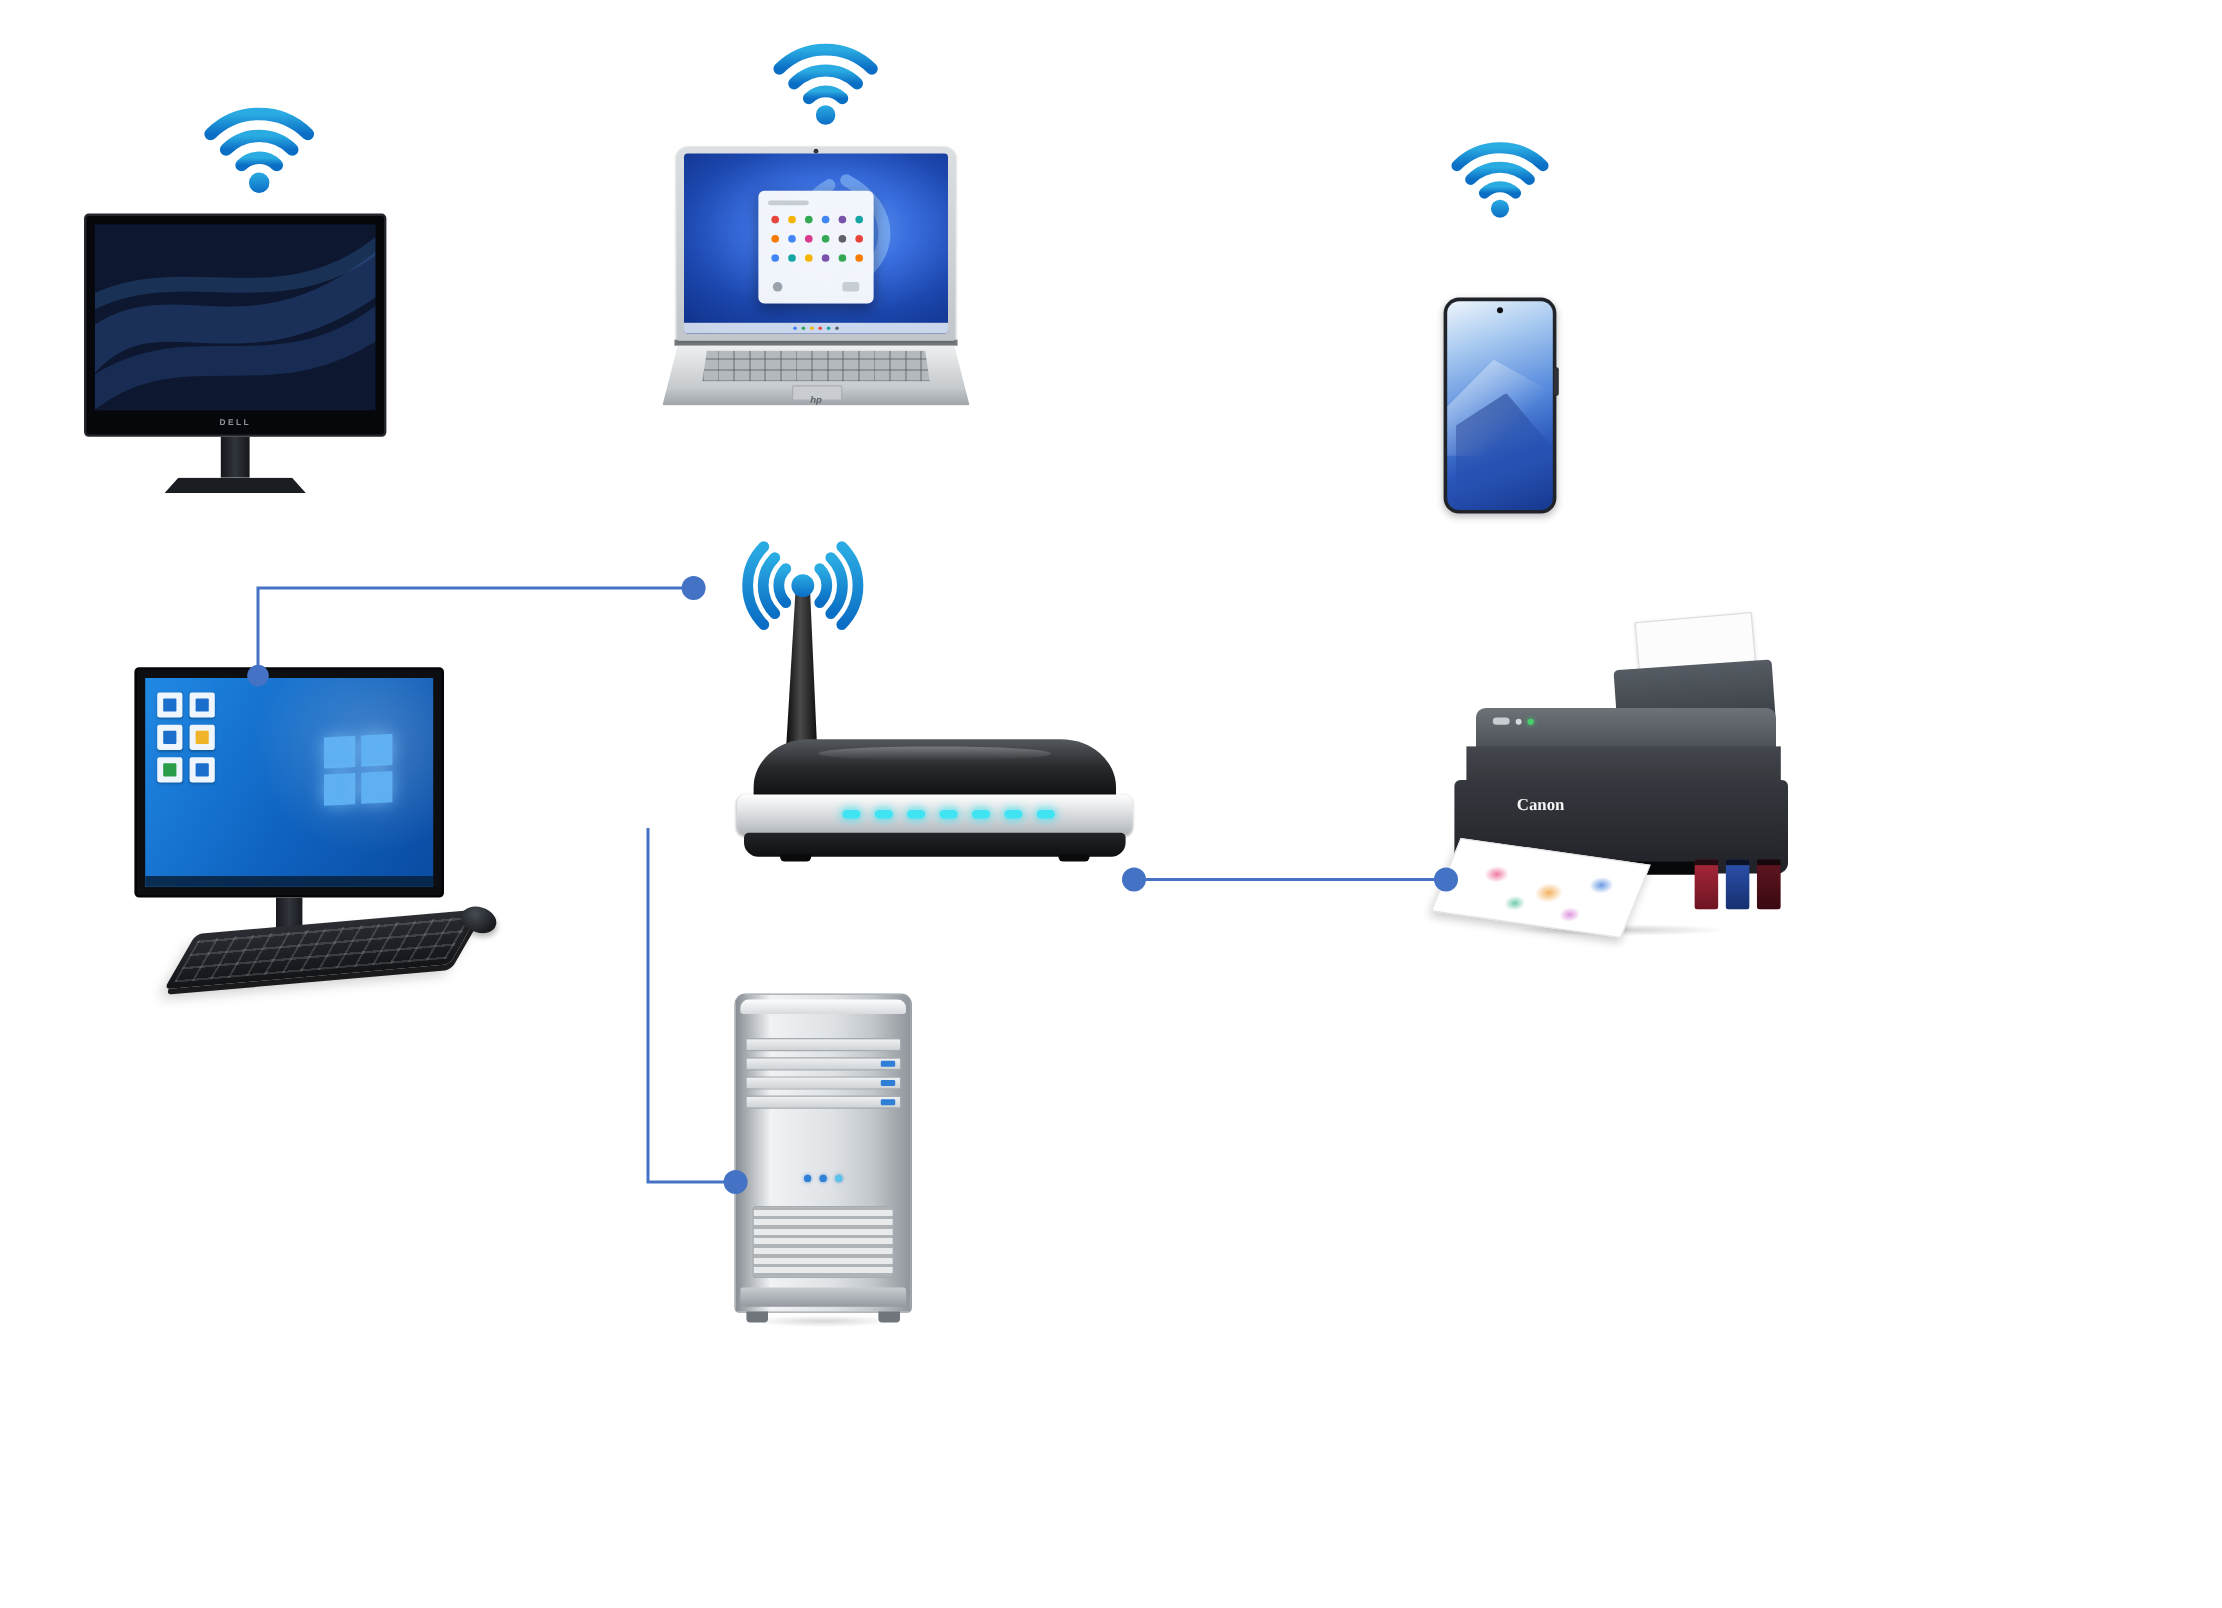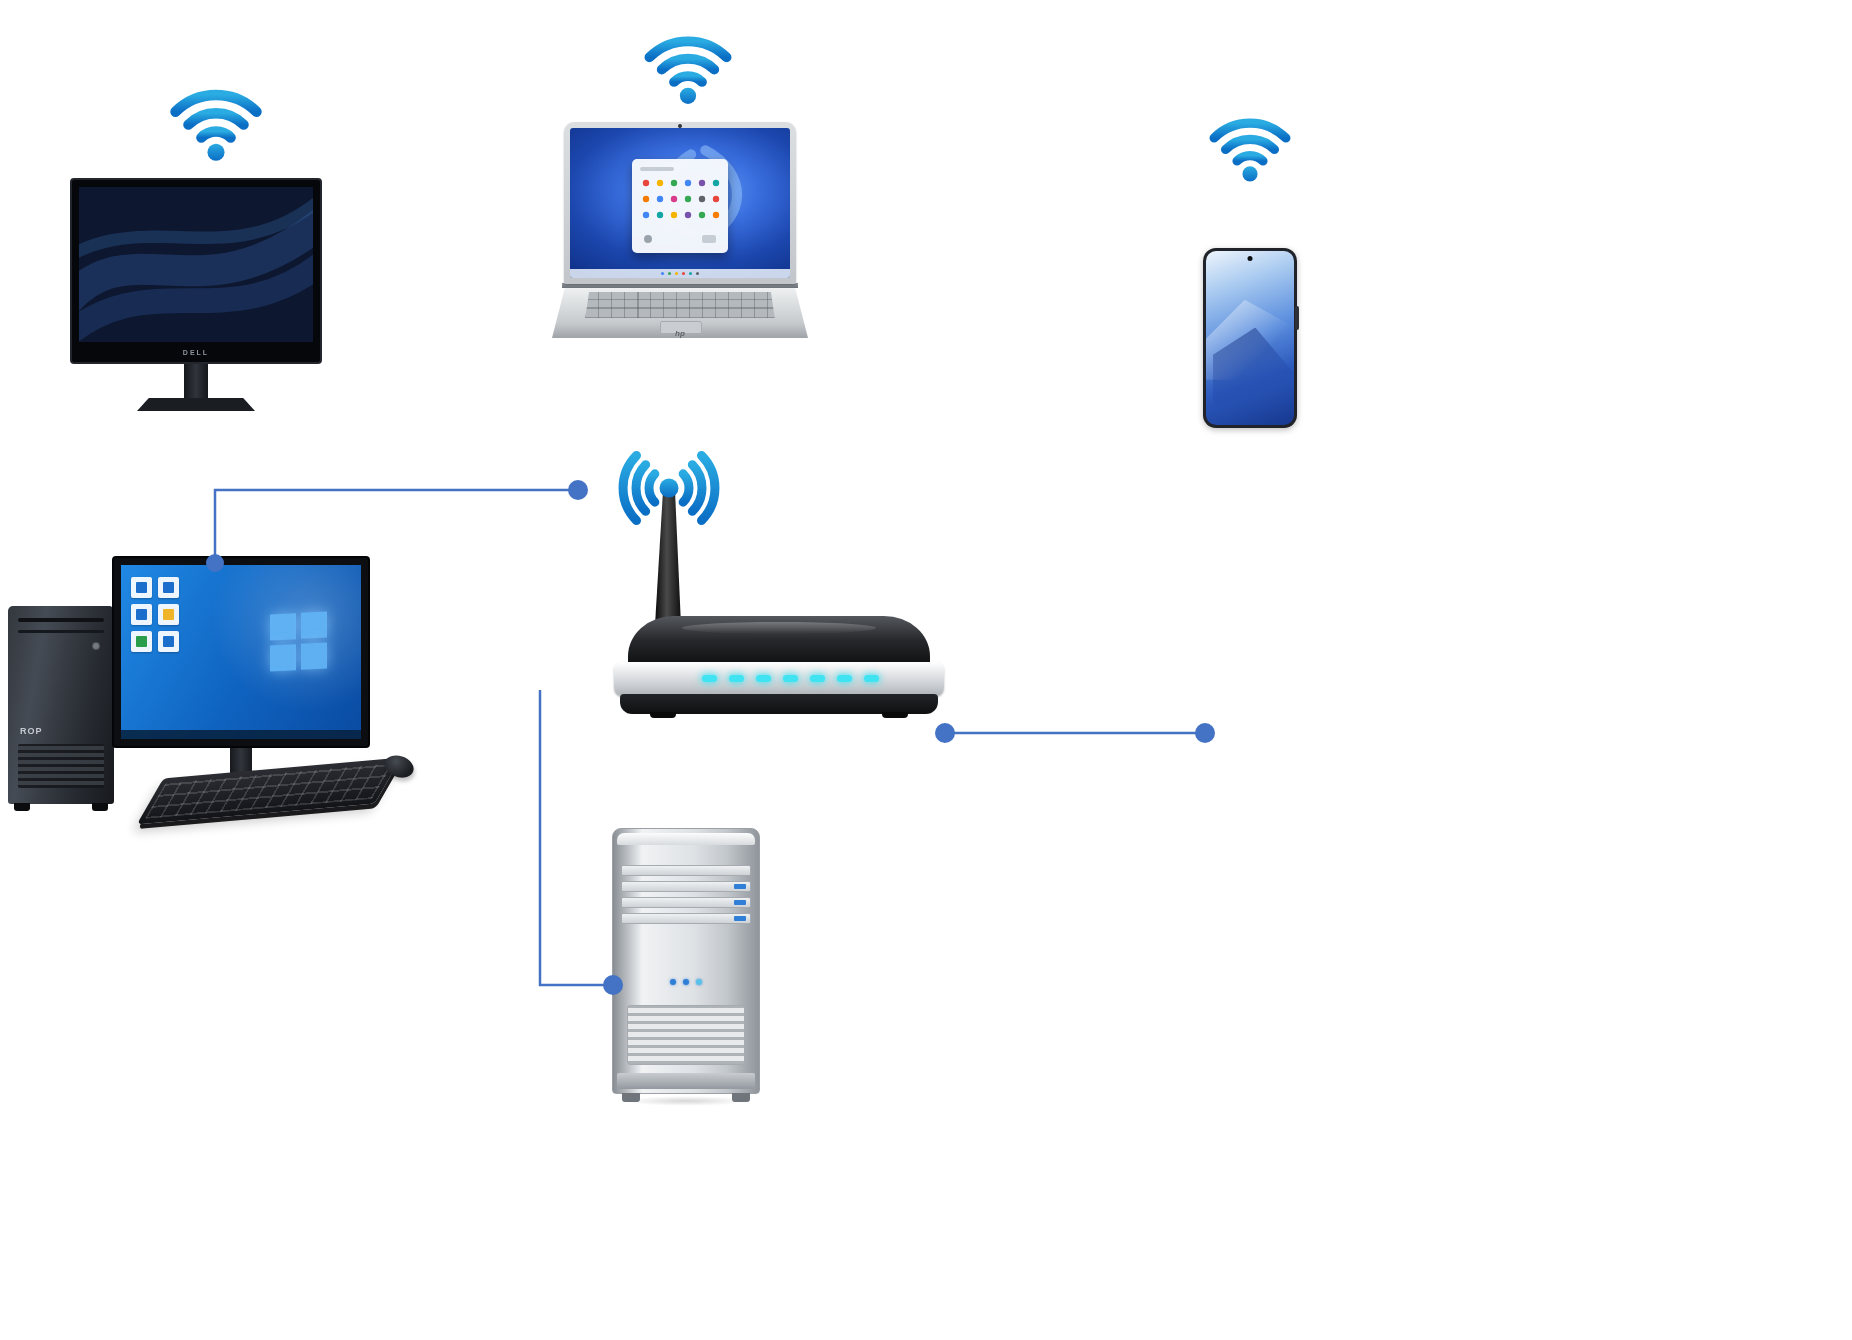--- a/index.html
+++ b/index.html
@@ -326,29 +326,20 @@
         <span class="led"></span>
         <span class="led"></span>
         <span class="led"></span>
         <span class="led"></span>
         <span class="led"></span>
       </div>
     </div>
     <div class="rt-base"></div>
   </div>
 
-  <div class="tower">
-    <div class="t-slot"></div>
-    <div class="t-slot2"></div>
-    <span class="t-pwr"></span>
-    <span class="t-label">ROP</span>
-    <div class="t-vents"></div>
-    <span class="t-foot l"></span>
-    <span class="t-foot r"></span>
-  </div>
   <div class="dt-mon">
     <div class="dt-screen">
       <div class="dt-wall">
         <div class="dt-tiles">
           <span class="tile">
               <i></i>
             </span>
           <span class="tile">
               <i></i>
             </span>
@@ -373,20 +364,41 @@
         </div>
         <div class="dt-task"></div>
       </div>
     </div>
     <div class="dt-neck"></div>
     <div class="dt-base"></div>
   </div>
   <div class="kb"></div>
   <div class="mouse"></div>
 
+  <div class="printer">
+    <div class="pr-paper"></div>
+    <div class="pr-support"></div>
+    <div class="pr-lid"></div>
+    <div class="pr-btns">
+      <span class="pr-pill"></span>
+      <span class="pr-btn"></span>
+      <span class="pr-btn green"></span>
+    </div>
+    <div class="pr-mid"></div>
+    <div class="pr-body"></div>
+    <span class="canon-label">Canon</span>
+    <div class="pr-slot"></div>
+    <div class="pr-sheet"></div>
+    <div class="pr-tanks">
+      <span class="tank red"></span>
+      <span class="tank blue"></span>
+      <span class="tank dark"></span>
+    </div>
+    <div class="pr-shadow"></div>
+  </div>
 
   <div class="server">
     <div class="sv-shadow"></div>
     <div class="sv-body">
       <div class="sv-cap"></div>
       <div class="sv-slats">
         <div class="sv-slat"></div>
         <div class="sv-slat">
             <span class="blue"></span>
           </div>

